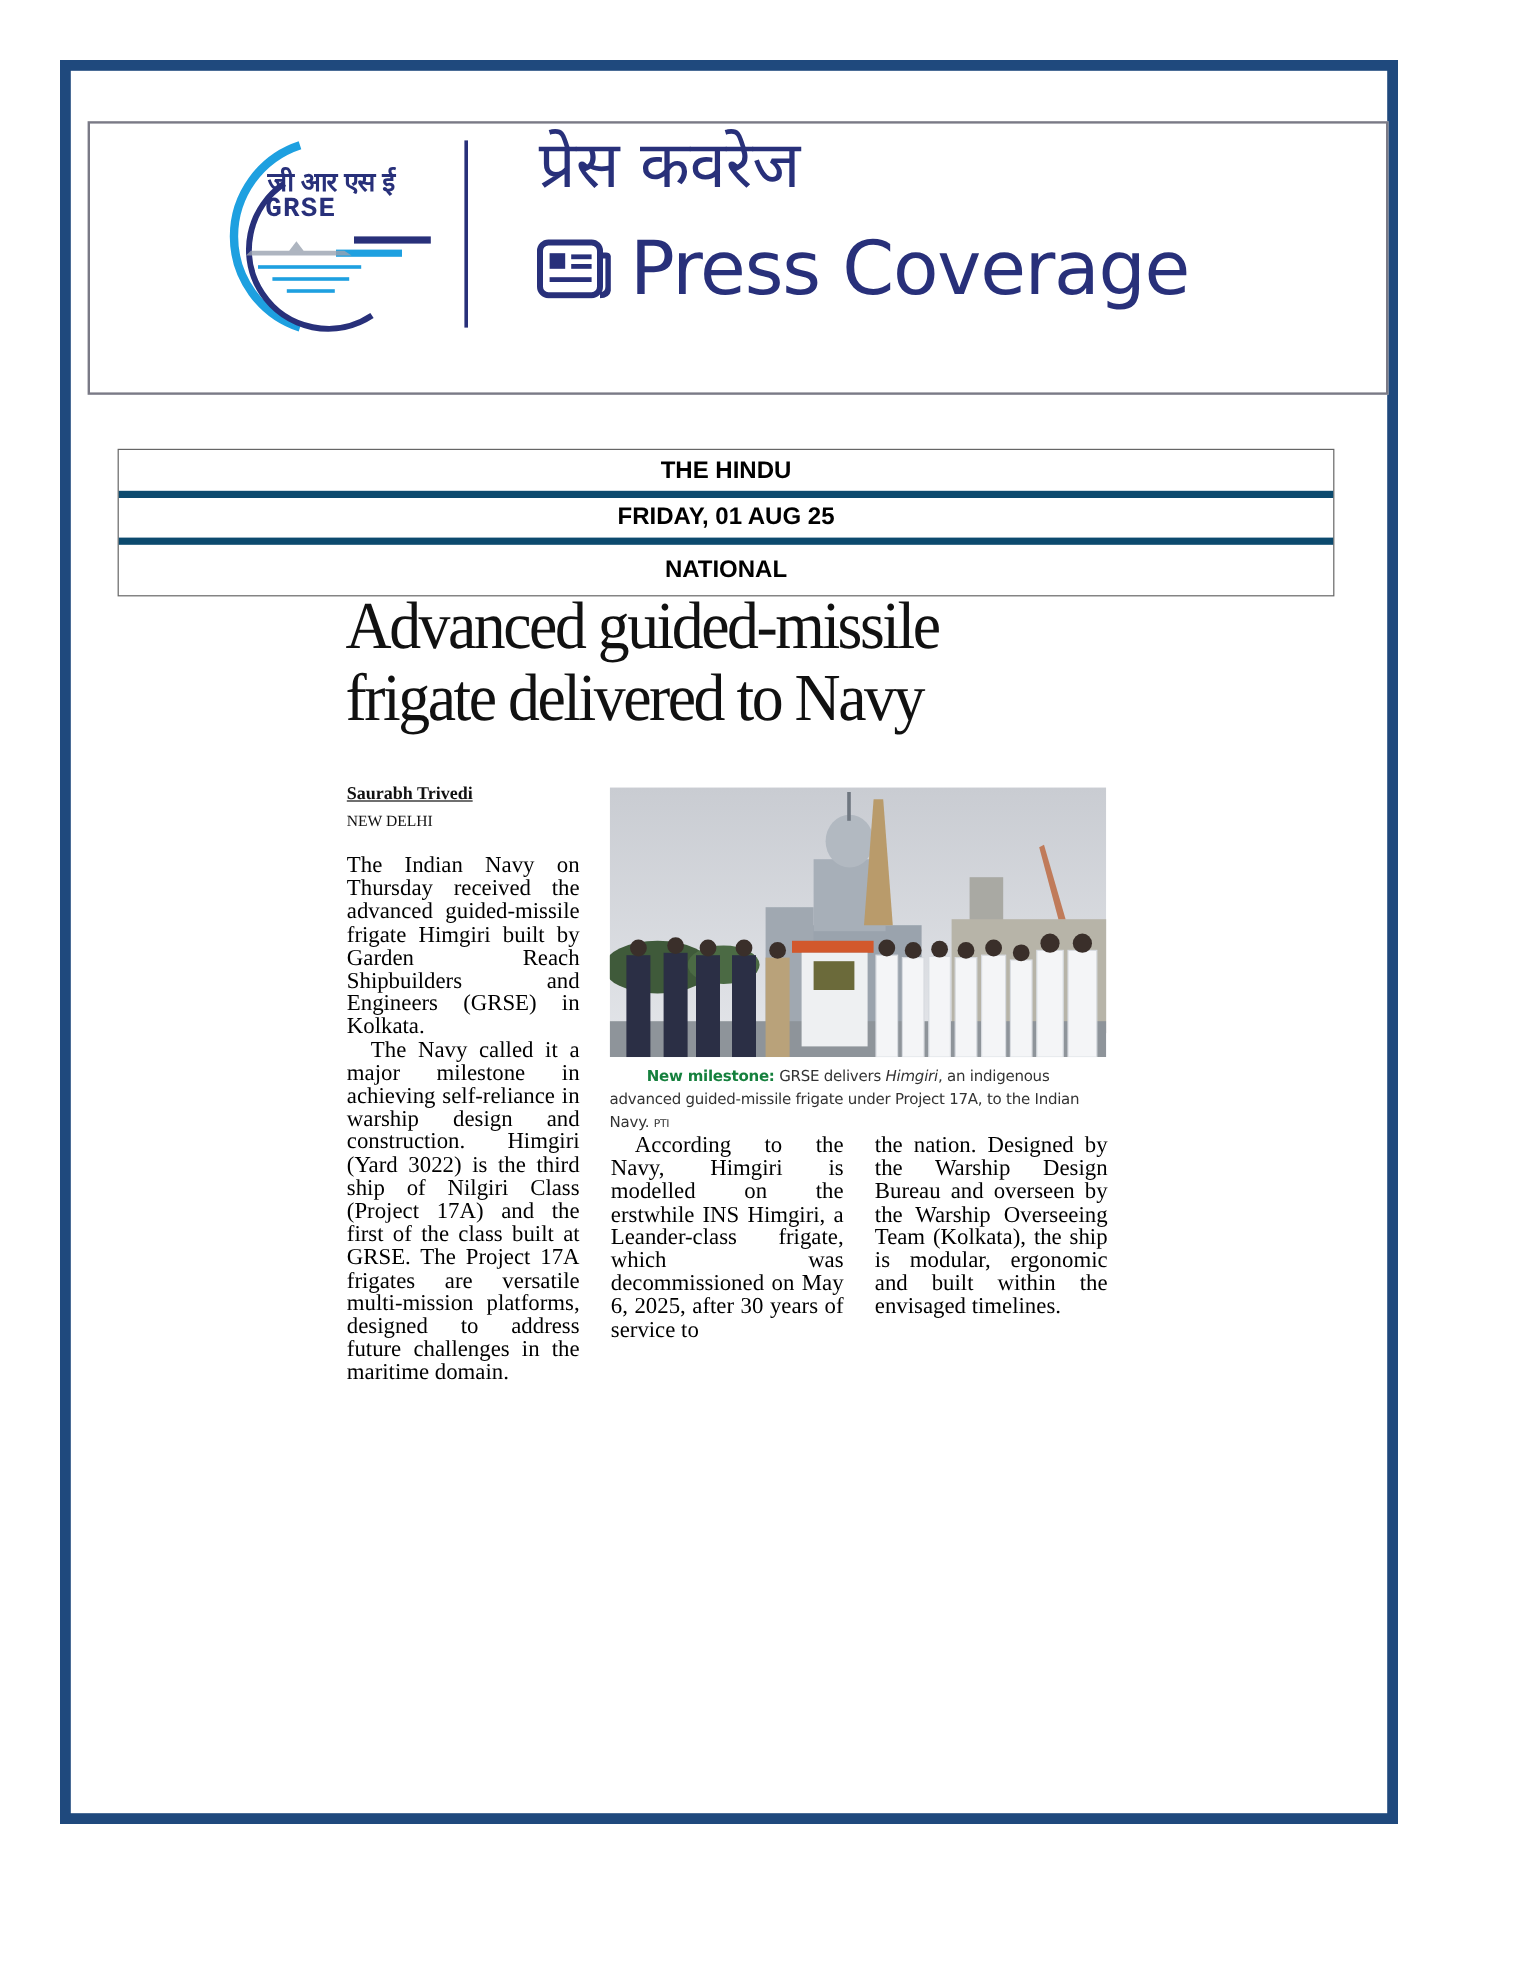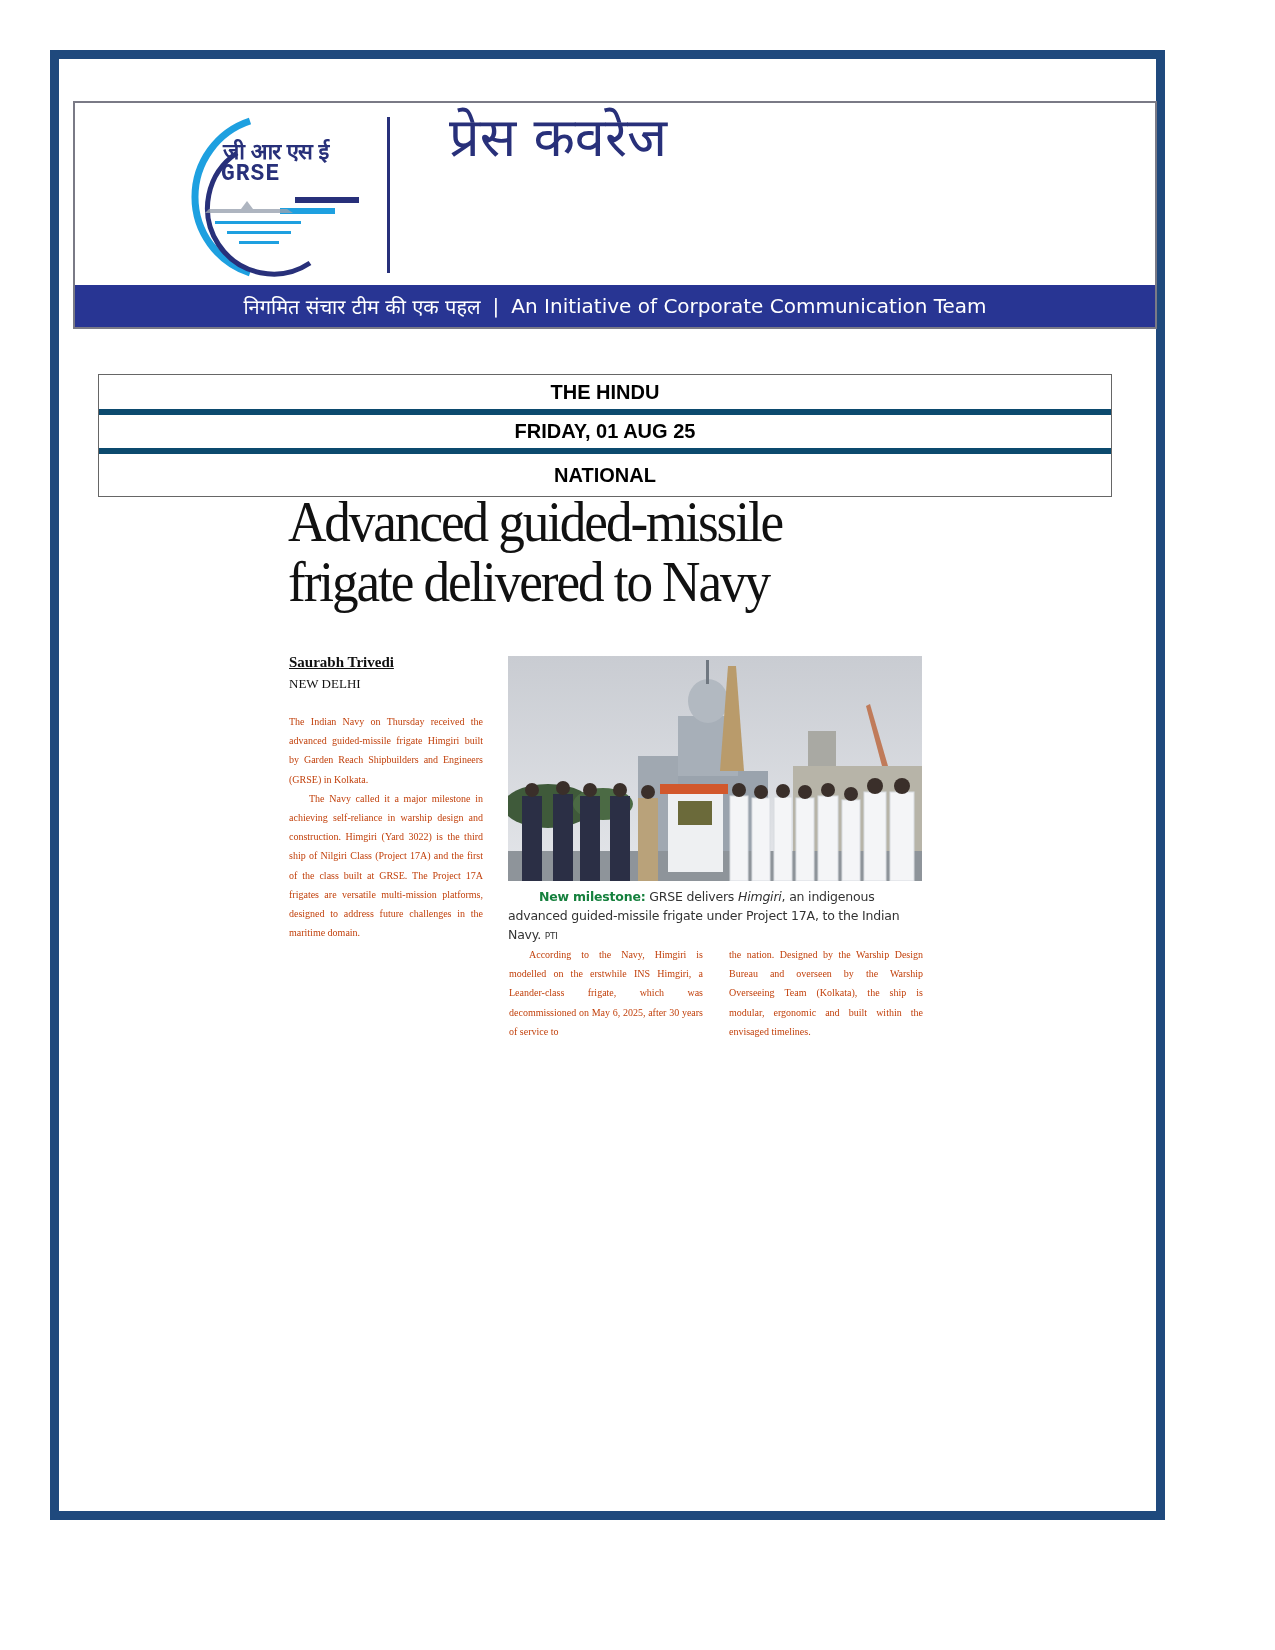--- a/index.html
+++ b/index.html
@@ -69,22 +69,22 @@
     }
     .byline {
       position: absolute; left: 289px; top: 654px; font-family: "Liberation Serif", serif;
       font-weight: bold; font-size: 15px; color: #111; text-decoration: underline;
     }
     .dateline {
       position: absolute; left: 289px; top: 676px; font-family: "Liberation Serif", serif;
       font-size: 13px; color: #111;
     }
     .col {
-      position: absolute; font-family: "Liberation Serif", serif; font-size: 10px; line-height: 19.2px;
-      color: #c2410c; text-align: justify; hyphens: manual;
+      position: absolute; font-family: "Liberation Serif", serif; font-size: 19px; line-height: 19.2px;
+      color: #000000; text-align: justify; hyphens: manual;
     }
     .col p { margin: 0; }
     .col p.indent { text-indent: 20px; }
     .col1 { left: 289px; top: 712px; width: 194px; }
     .col2 { left: 509px; top: 945px; width: 194px; }
     .col3 { left: 729px; top: 945px; width: 194px; }
 
     .photo {
       position: absolute; left: 508px; top: 656px; width: 414px; height: 225px; overflow: hidden;
     }
@@ -111,24 +111,30 @@
       <path d="M 30 100 L 118 100 L 112 96 L 78 96 L 72 88 L 66 96 L 34 96 Z" fill="#9aa3b0" opacity="0.8"></path>
       <rect x="40" y="108" width="86" height="3" fill="#1ea0e0"></rect>
       <rect x="52" y="118" width="64" height="3" fill="#1ea0e0"></rect>
       <rect x="64" y="128" width="40" height="3" fill="#1ea0e0"></rect>
     </svg>
     <div class="logo-hindi">जी आर एस ई</div>
     <div class="logo-grse">GRSE</div>
   </div>
   <div class="divider-v"></div>
   <div class="title-hindi">प्रेस कवरेज</div>
-  <div class="band">
-    <span>निगमित संचार टीम की एक पहल</span>
-    <span class="sep">|</span>
-    <span>An Initiative of Corporate Communication Team</span>
+  <div class="title-en">
+    <svg class="newspaper-icon" viewBox="0 0 62 50">
+      <rect x="3" y="3" width="50" height="44" rx="7" fill="none" stroke="#28307a" stroke-width="5"></rect>
+      <path d="M 53 14 L 58 14 Q 60 14 60 17 L 60 40 Q 60 47 53 47" fill="none" stroke="#28307a" stroke-width="5"></path>
+      <rect x="11" y="12" width="13" height="13" fill="#28307a"></rect>
+      <rect x="29" y="13" width="17" height="4" fill="#28307a"></rect>
+      <rect x="29" y="21" width="17" height="4" fill="#28307a"></rect>
+      <rect x="11" y="32" width="35" height="4" fill="#28307a"></rect>
+    </svg>
+    <span>Press Coverage</span>
   </div>
 </div>
 
 <div class="meta-table">
   <div class="meta-row r1">THE HINDU</div>
   <div class="meta-row r2">FRIDAY, 01 AUG 25</div>
   <div class="meta-row r3">NATIONAL</div>
 </div>
 
 <div class="headline">

